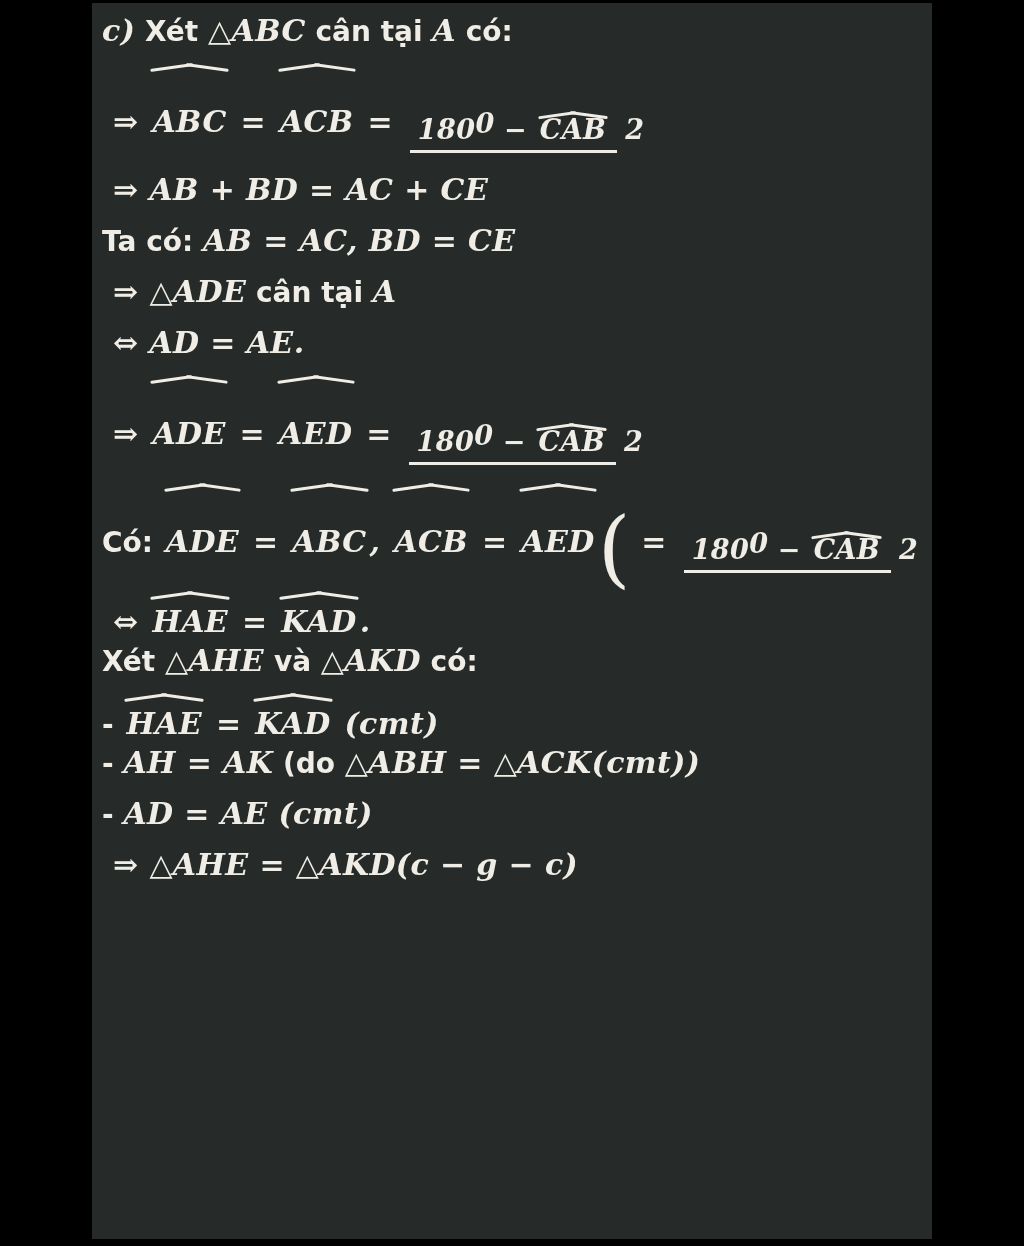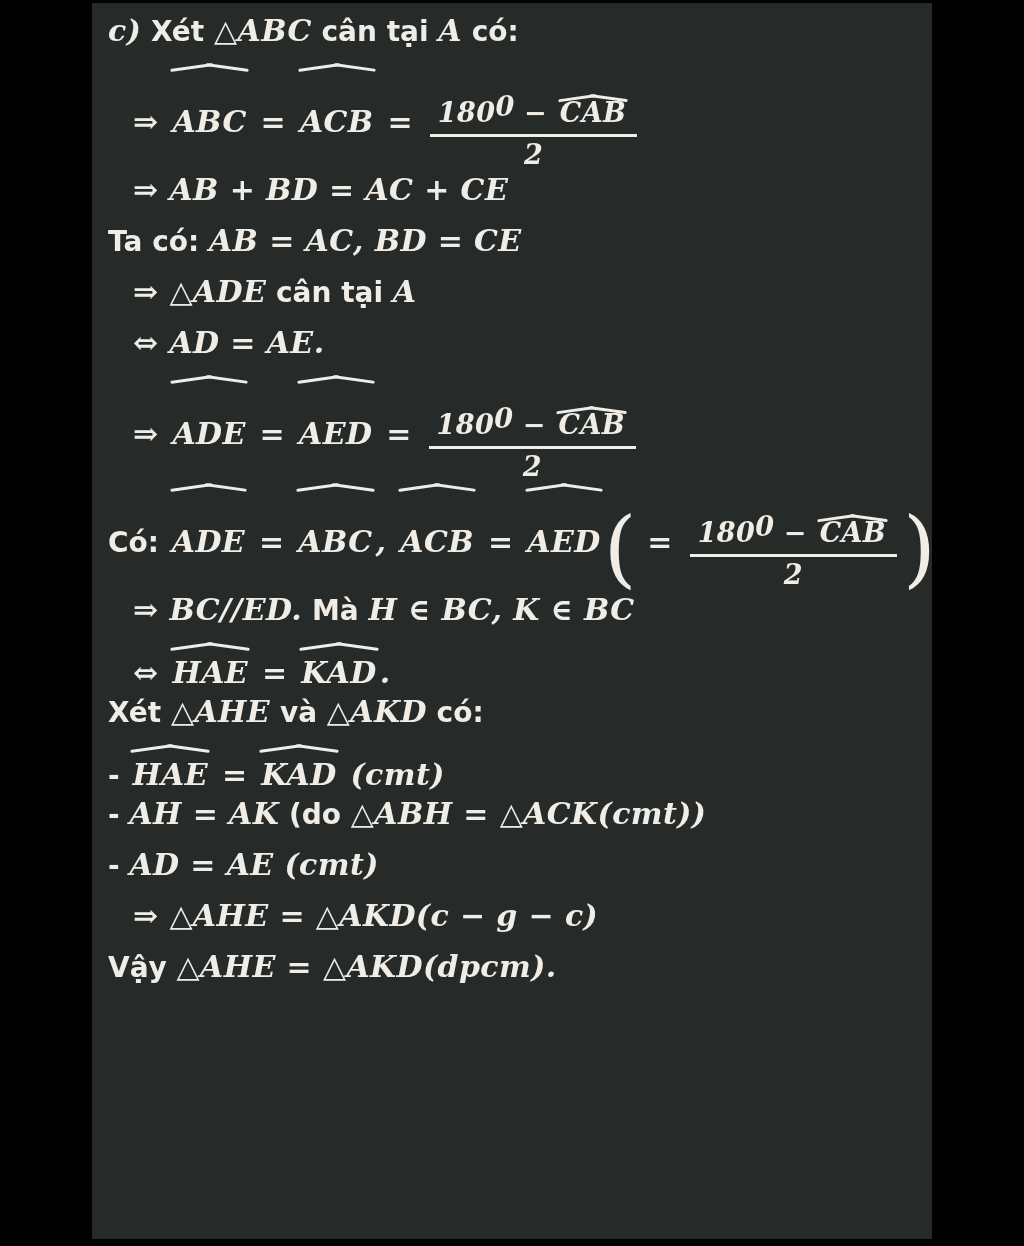--- a/index.html
+++ b/index.html
@@ -12,39 +12,39 @@
   .bar{position:absolute;top:0;bottom:0;background:var(--bg);}
   .bar.left{left:0;width:92px;}
   .bar.right{right:0;width:92px;}
   .panel{
     position:absolute;left:92px;top:3px;width:840px;height:1236px;
     background:var(--panel-bg);
     overflow:hidden;
     box-sizing:border-box;
     padding-top:2px;
   }
-  .ln{height:51px;line-height:51px;padding-left:16px;white-space:nowrap;}
-  .ln.ind{padding-left:15px;margin-left:26px;}
+  .ln{height:51px;line-height:51px;padding-left:10px;white-space:nowrap;}
+  .ln.ind{padding-left:21px;}
   .ln.tall{height:108px;line-height:108px;}
   .b{
     font-family:"DejaVu Sans","Liberation Sans",sans-serif;
     font-weight:700;font-size:28px;color:var(--fg);white-space:pre;
   }
   .m{
     font-family:"DejaVu Serif","Liberation Serif",serif;
     font-weight:700;font-style:italic;font-size:30px;color:var(--fg);
     white-space:pre;letter-spacing:0.4px;
   }
   .hat{display:inline-block;position:relative;padding:12px 3px 0 3px;}
   .hat::before,.hat::after{content:"";position:absolute;top:7px;height:3px;background:var(--fg);border-radius:2px;}
   .hat::before{left:1%;width:53%;transform:rotate(-8deg);transform-origin:100% 50%;}
   .hat::after{right:1%;width:53%;transform:rotate(8deg);transform-origin:0% 50%;}
   sup.sup{font-size:17px;line-height:0;letter-spacing:0;}
   .frac{
-    display:inline-flex;flex-direction:column;align-items:center;
+    display:inline-flex;align-items:center;
     vertical-align:middle;margin:0 6px;line-height:normal;
   }
   .frac .num,.frac .den{line-height:1.05;padding:0 8px;}
   .frac .num{border-bottom:3px solid var(--fg);padding-bottom:6px;}
   .frac .den{padding-top:4px;}
   .frac .m{font-size:27px;}
   .frac .hat{padding-top:12px;}
   .big{
     font-family:"DejaVu Serif","Liberation Serif",serif;
     font-style:normal;font-weight:400;font-size:84px;line-height:0;
@@ -68,22 +68,20 @@
       <div class="ln ind"><span class="m">⇒ △ADE</span><span class="b"> cân tại </span><span class="m">A</span></div>
       <div class="ln ind"><span class="m">⇔ AD = AE.</span></div>
       <div class="ln tall ind"><span class="m">⇒ </span><span class="m hat">ADE</span><span class="m"> = </span><span class="m hat">AED</span><span class="m"> = </span><span class="frac">
           <span class="num"><span class="m">180</span><sup class="m sup">0</sup><span class="m"> − </span><span class="m hat">CAB</span></span>
           <span class="den"><span class="m">2</span></span>
         </span></div>
       <div class="ln tall"><span class="b">Có: </span><span class="m hat">ADE</span><span class="m"> = </span><span class="m hat">ABC</span><span class="m">, </span><span class="m hat">ACB</span><span class="m"> = </span><span class="m hat">AED</span><span class="big">(</span><span class="m"> = </span><span class="frac">
           <span class="num"><span class="m">180</span><sup class="m sup">0</sup><span class="m"> − </span><span class="m hat">CAB</span></span>
           <span class="den"><span class="m">2</span></span>
         </span><span class="big">)</span></div>
-      <div class="ln ind"><span class="m">⇒ BC//ED.</span><span class="b"> Mà </span><span class="m">H ∈ BC, K ∈ BC</span></div>
       <div class="ln ind"><span class="m">⇔ </span><span class="m hat">HAE</span><span class="m"> = </span><span class="m hat">KAD</span><span class="m">.</span></div>
       <div class="ln"><span class="b">Xét </span><span class="m">△AHE</span><span class="b"> và </span><span class="m">△AKD</span><span class="b"> có:</span></div>
       <div class="ln"><span class="b">- </span><span class="m hat">HAE</span><span class="m"> = </span><span class="m hat">KAD</span><span class="m"> (cmt)</span></div>
       <div class="ln"><span class="b">- </span><span class="m">AH = AK</span><span class="b"> (do </span><span class="m">△ABH = △ACK(cmt))</span></div>
       <div class="ln"><span class="b">- </span><span class="m">AD = AE (cmt)</span></div>
       <div class="ln ind"><span class="m">⇒ △AHE = △AKD(c − g − c)</span></div>
-      <div class="ln"><span class="b">Vậy </span><span class="m">△AHE = △AKD(dpcm).</span></div>
     </main>
 </div>
 
 </body></html>

